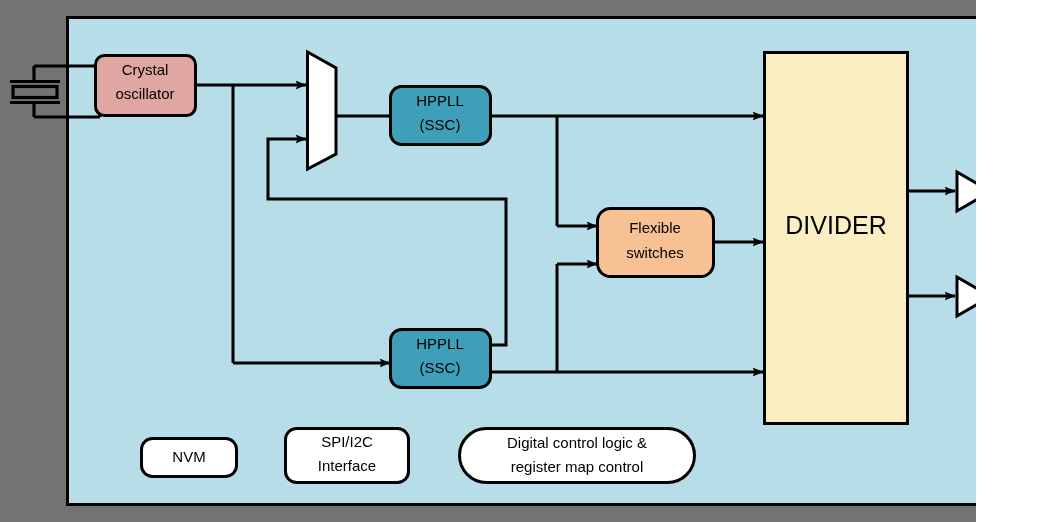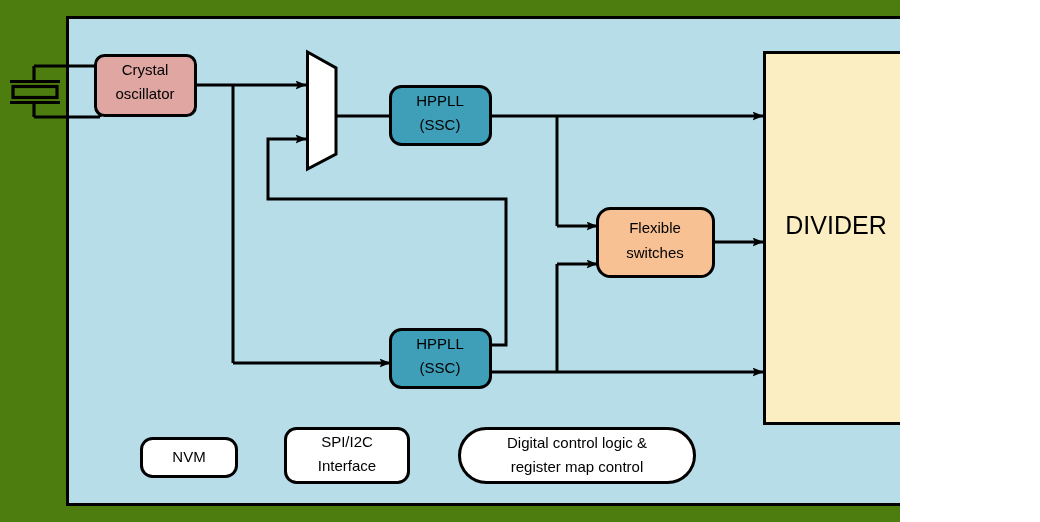--- a/index.html
+++ b/index.html
@@ -6,23 +6,23 @@
   html, body {
     margin: 0;
     padding: 0;
     background: #ffffff;
   }
   body {
     font-family: "Liberation Sans", sans-serif;
   }
   #canvas {
     position: relative;
-    width: 900px;
+    width: 976px;
     height: 522px;
-    background: #4d7c0f;
+    background: #737373;
     overflow: hidden;
   }
   #diagram-svg {
     position: absolute;
     left: 0;
     top: 0;
     width: 1040px;
     height: 522px;
   }
   .blk-label {

